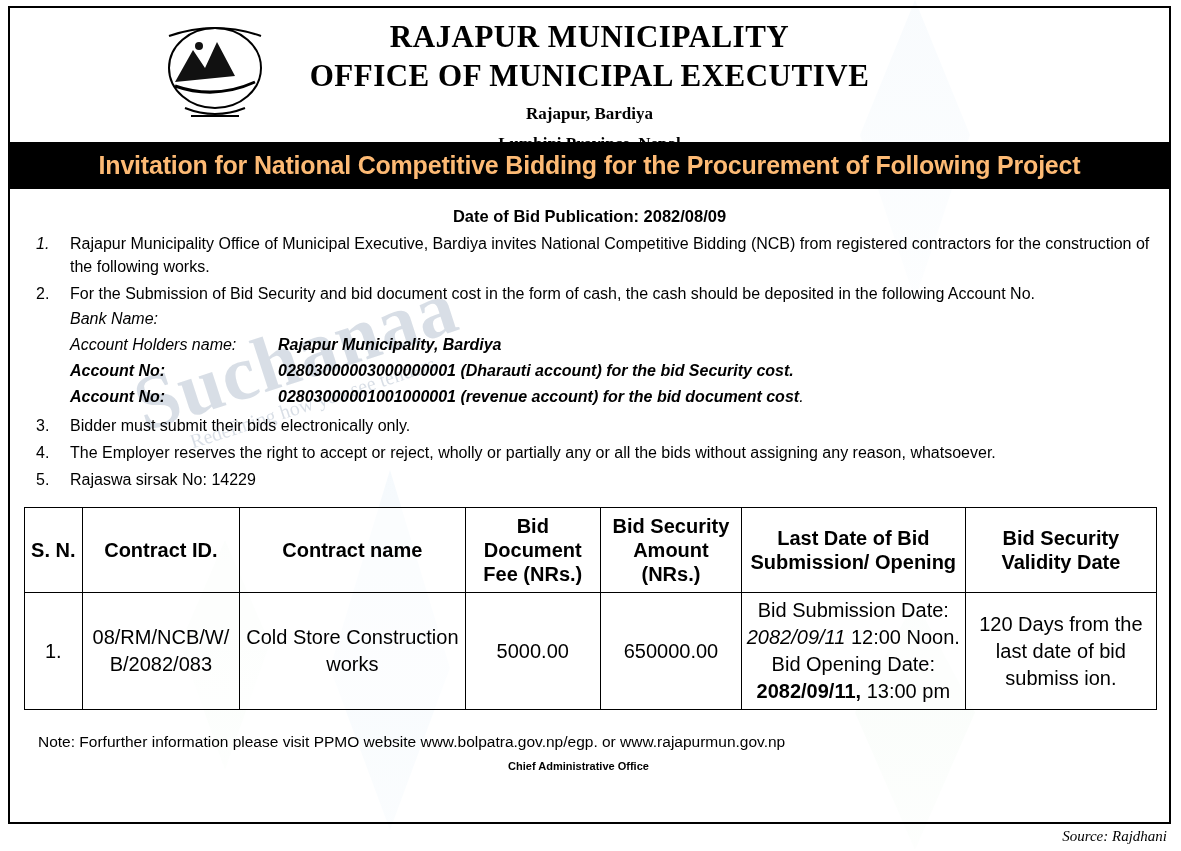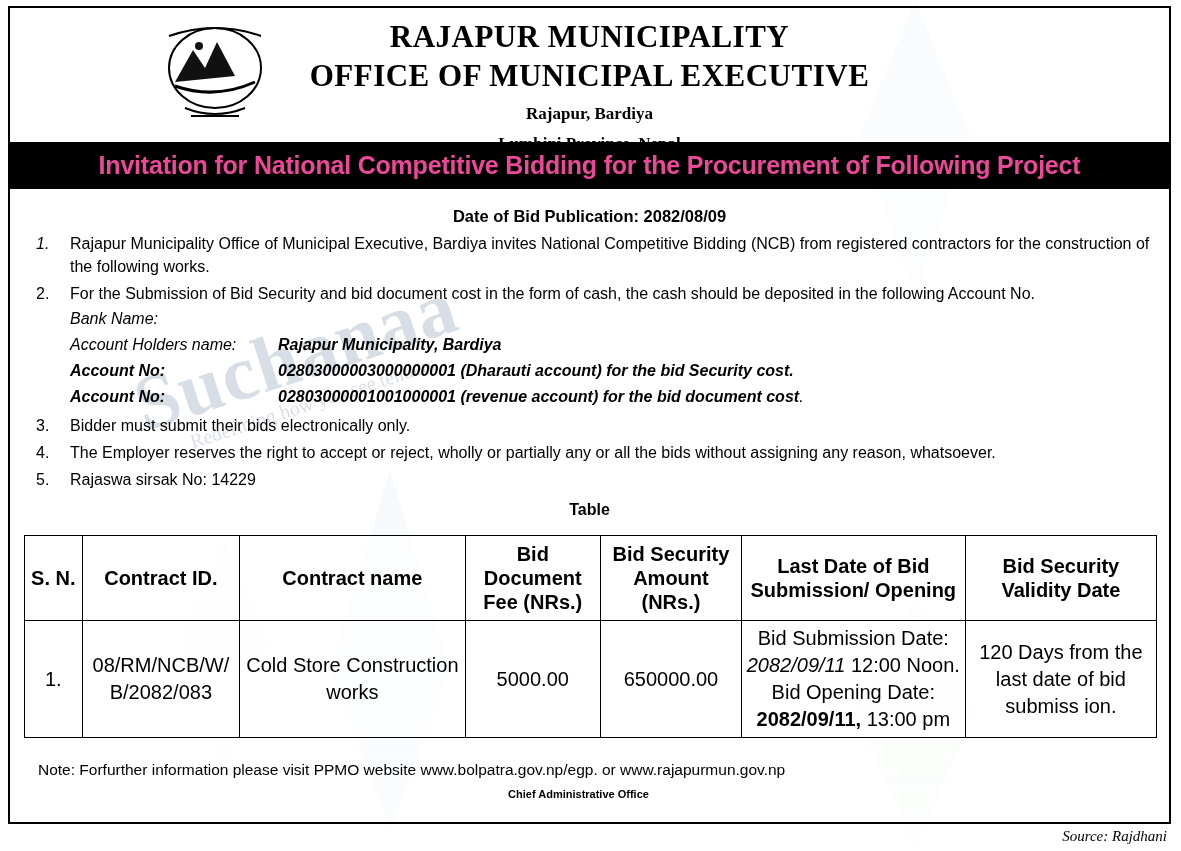--- a/index.html
+++ b/index.html
@@ -114,21 +114,21 @@
   }
   .org-sub {
     font-size: 17px;
     font-weight: bold;
     line-height: 1.45;
     margin-top: 6px;
   }
 
   .banner {
     background: #000;
-    color: #ec4899;
+    color: #fdba74;
     text-align: center;
     font-size: 25px;
     font-weight: bold;
     padding: 7px 0 9px 0;
     letter-spacing: -0.2px;
   }
 
   .body-area {
     position: relative;
     padding: 0 14px;
@@ -325,21 +325,20 @@
         <li>
           <span class="num">4.</span>
           <span class="just">The Employer reserves the right to accept or reject,  wholly or partially any or all the bids without assigning  any reason, whatsoever.</span>
         </li>
         <li>
           <span class="num">5.</span>
           <span class="just">Rajaswa sirsak No: 14229</span>
         </li>
       </ol>
 
-      <div class="table-caption">Table</div>
 
       <table class="bid">
         <thead>
           <tr>
             <th class="col-sn">S. N.</th>
             <th class="col-cid">Contract ID.</th>
             <th class="col-cname">Contract name</th>
             <th class="col-fee">Bid Document Fee (NRs.)</th>
             <th class="col-sec">Bid Security Amount (NRs.)</th>
             <th class="col-last">Last Date of  Bid Submission/ Opening</th>

